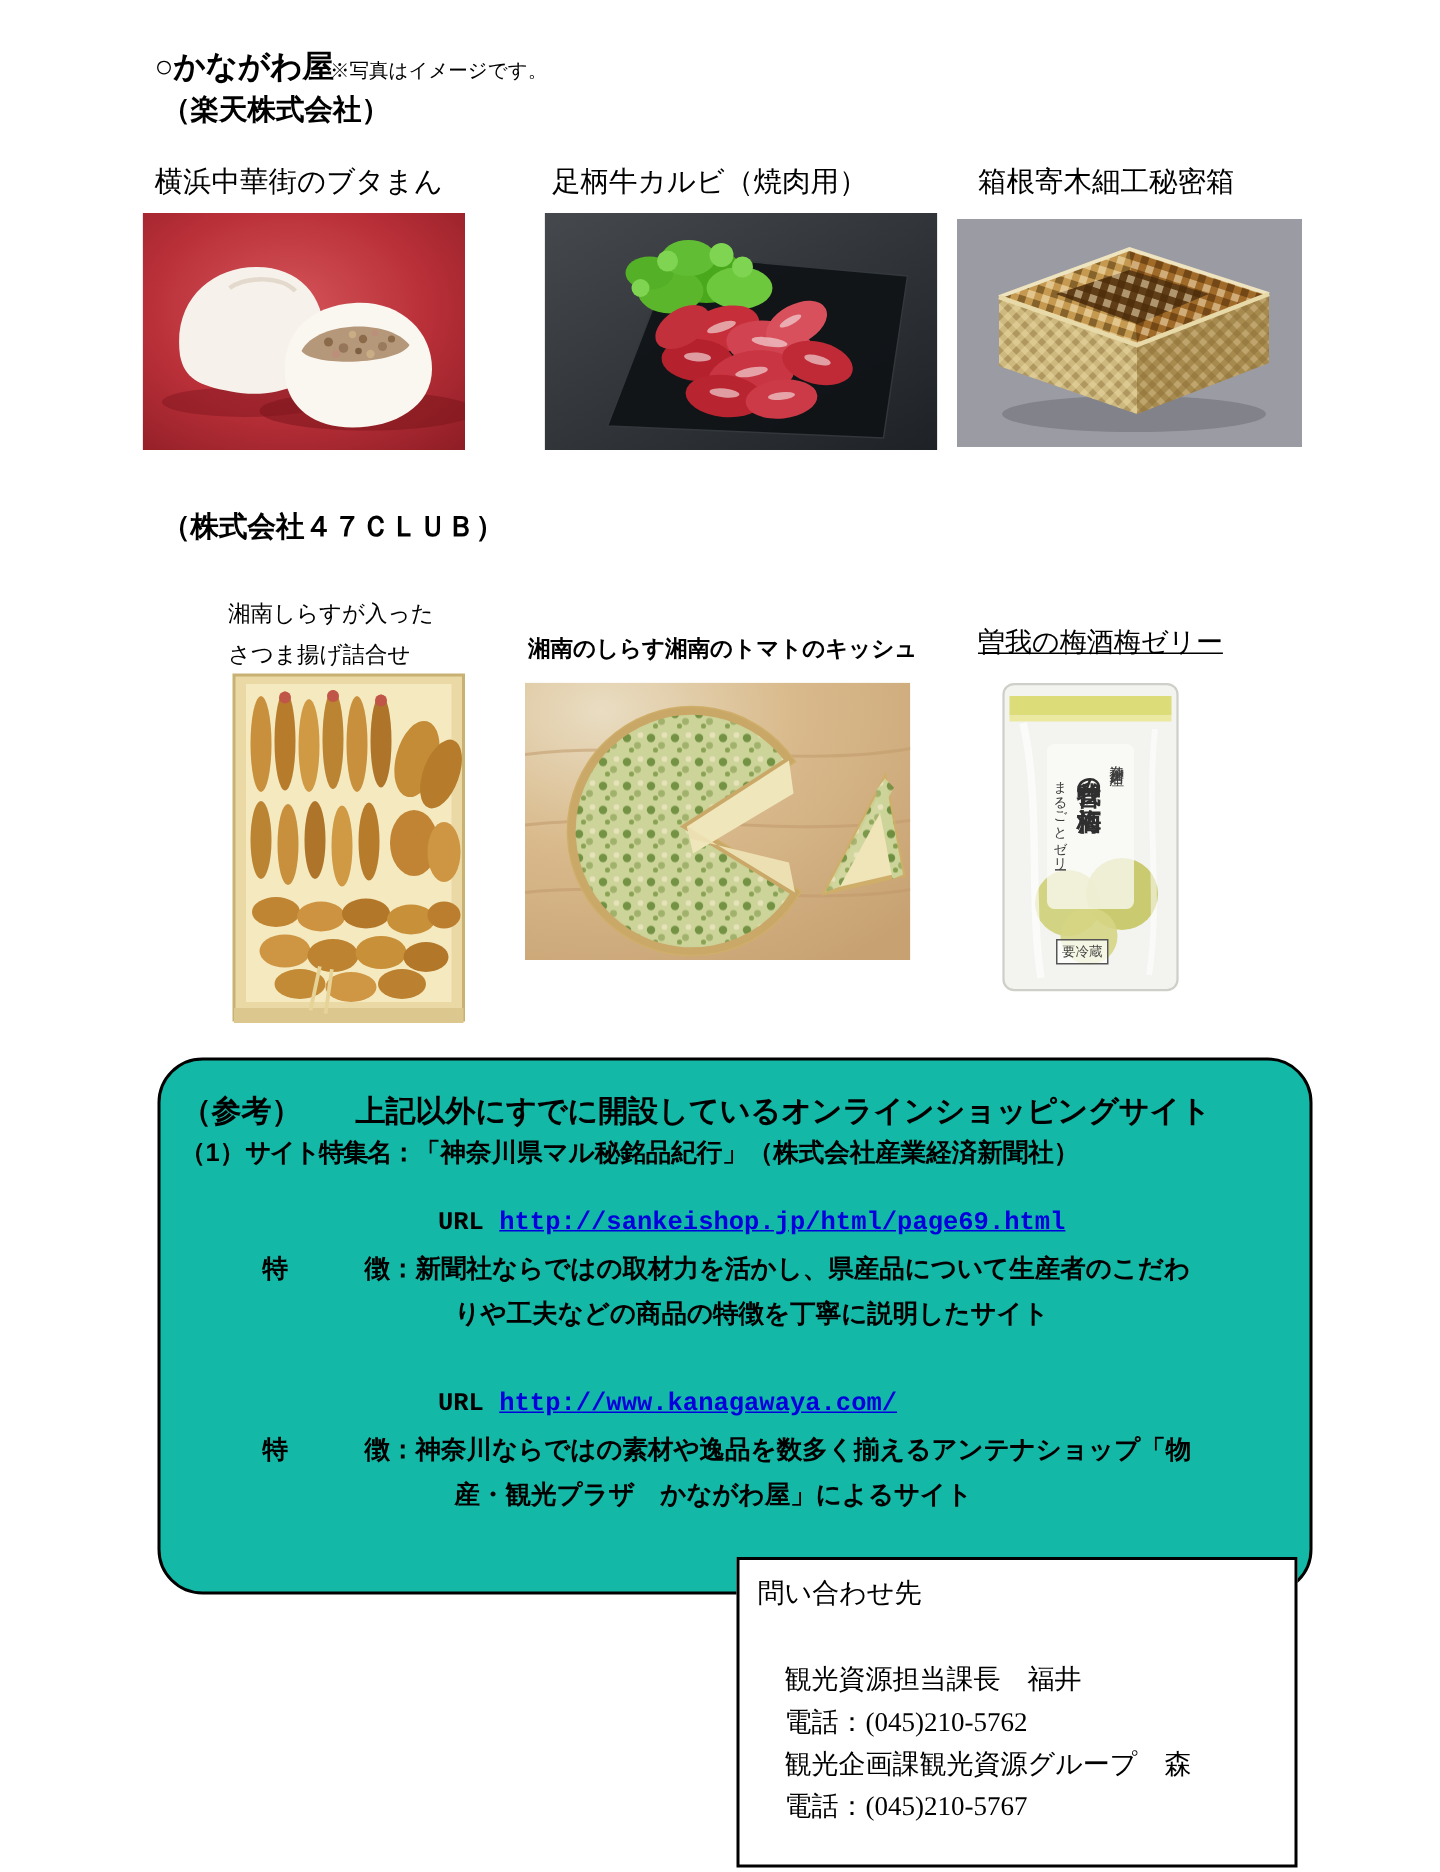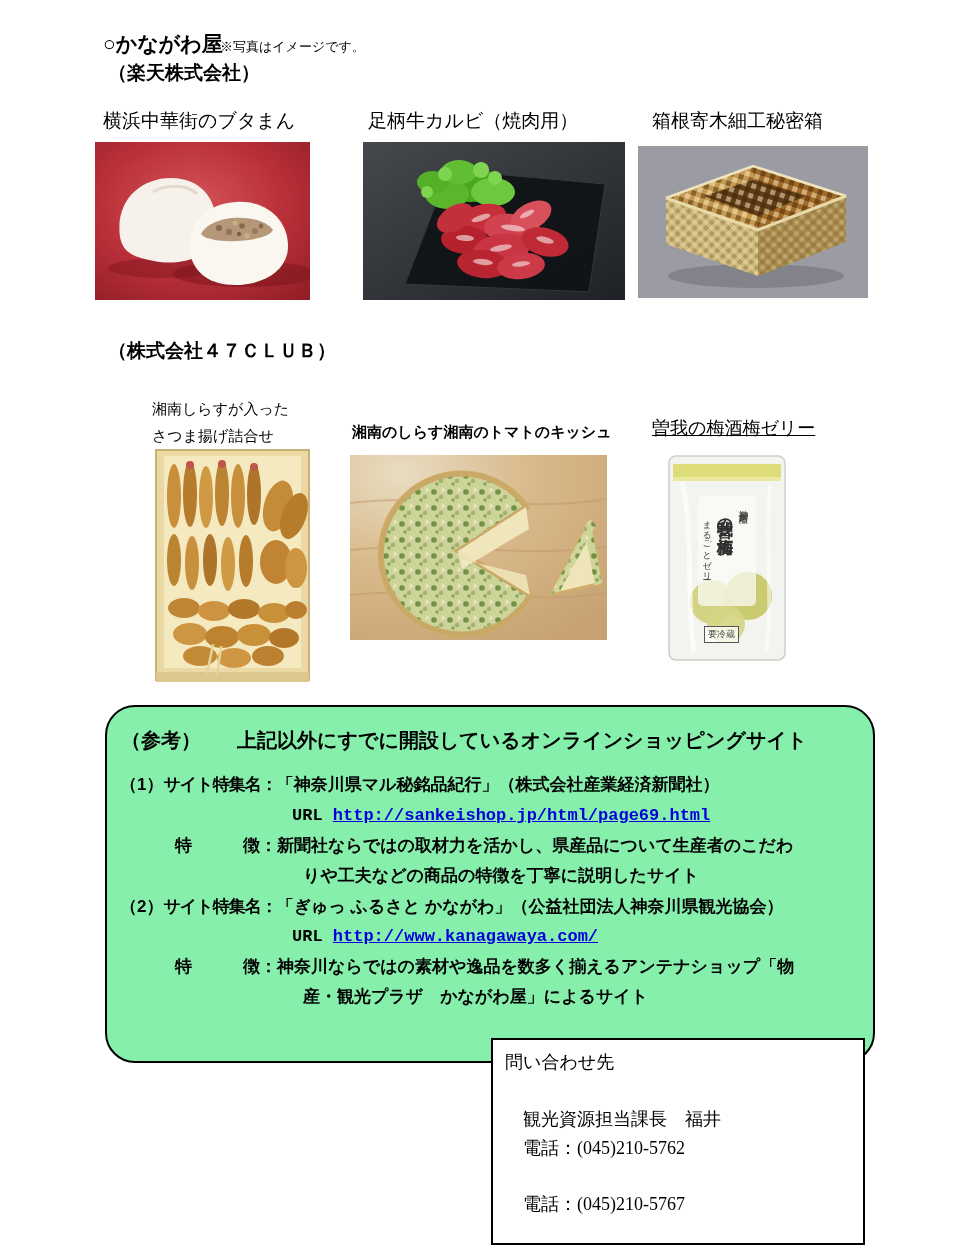--- a/index.html
+++ b/index.html
@@ -5,21 +5,21 @@
   html,body{margin:0;padding:0;background:#ffffff;}
   .page{position:relative;width:960px;height:1248px;background:#ffffff;overflow:hidden;
         font-family:"Liberation Sans","DejaVu Sans",sans-serif;color:#000;}
   .abs{position:absolute;white-space:nowrap;}
   .gothic{font-family:"Liberation Sans","DejaVu Sans",sans-serif;font-weight:bold;}
   .mincho{font-family:"Liberation Serif","DejaVu Serif",serif;}
   .mono{font-family:"Liberation Mono","DejaVu Sans Mono",monospace;font-weight:bold;}
   .img-frame{position:absolute;overflow:hidden;}
   .img-frame svg{display:block;}
   .ref-box{position:absolute;left:105px;top:705px;width:770px;height:358px;
-           border:2.5px solid #000;border-radius:30px;background:#86efac;box-sizing:border-box;}
+           border:2.5px solid #000;border-radius:30px;background:#14b8a6;box-sizing:border-box;}
   .ref-row{position:absolute;white-space:nowrap;font-weight:bold;font-size:17px;line-height:24px;}
   .ref-title{position:absolute;left:14px;top:20px;font-size:20px;font-weight:bold;white-space:nowrap;}
   .ref-title .t2{margin-left:36px;}
   .url-link{color:#0000dd;text-decoration:underline;cursor:pointer;}
   .contact-box{position:absolute;left:491px;top:1038px;width:374px;height:207px;
                border:2px solid #000;background:#fff;box-sizing:border-box;}
   .contact-line{position:absolute;white-space:nowrap;font-size:18px;line-height:24px;
                 font-family:"Liberation Serif","DejaVu Serif",serif;}
   .vtext{writing-mode:vertical-rl;text-orientation:upright;
          font-family:"Liberation Serif","DejaVu Serif",serif;color:#3c3c3c;}
@@ -235,49 +235,47 @@
     <div class="abs vtext" style="left:50px;top:56px;font-size:16px;font-weight:bold;color:#2f2f2f;">曽我の梅酒梅</div>
     <div class="abs vtext" style="left:36px;top:62px;font-size:9px;">まるごとゼリー</div>
     <div class="jelly-badge" style="left:40px;top:174px;">要冷蔵</div>
   </div>
 
   <div class="ref-box">
     <div class="ref-title">
       <span>（参考）</span><span class="t2">上記以外にすでに開設しているオンラインショッピングサイト</span>
     </div>
 
-    <div class="ref-row" style="left:13px;top:66px;">
+    <div class="ref-row" style="left:13px;top:50px;">
       <span>（1）</span><span style="letter-spacing:-1px;">サイト特集名：</span><span>「神奈川県マル秘銘品紀行」（株式会社産業経済新聞社）</span>
     </div>
     <div class="ref-row mono" style="left:185px;top:97px;">
       <span>URL</span>
       <a class="url-link">http://sankeishop.jp/html/page69.html</a>
     </div>
     <div class="ref-row" style="left:68px;top:127px;">
       <span>特　　　徴：</span><span>新聞社ならではの取材力を活かし、県産品について生産者のこだわ</span>
     </div>
     <div class="ref-row" style="left:196px;top:157px;">
       <span>りや工夫などの商品の特徴を丁寧に説明したサイト</span>
     </div>
 
-    <div class="ref-row" style="left:13px;top:188px;">
-      <span>（2）</span><span style="letter-spacing:-1px;">サイト特集名：</span><span>「ぎゅっ ふるさと かながわ」（公益社団法人神奈川県観光協会）</span>
-    </div>
     <div class="ref-row mono" style="left:185px;top:218px;">
       <span>URL</span>
       <a class="url-link">http://www.kanagawaya.com/</a>
     </div>
     <div class="ref-row" style="left:68px;top:248px;">
       <span>特　　　徴：</span><span>神奈川ならではの素材や逸品を数多く揃えるアンテナショップ「物</span>
     </div>
     <div class="ref-row" style="left:196px;top:278px;">
       <span>産・観光プラザ　かながわ屋」によるサイト</span>
     </div>
   </div>
 
   <div class="contact-box">
     <div class="contact-line" style="left:12px;top:10px;">問い合わせ先</div>
     <div class="contact-line" style="left:30px;top:67px;">観光資源担当課長　福井</div>
     <div class="contact-line" style="left:30px;top:96px;">電話：(045)210-5762</div>
+    <div class="contact-line" style="left:30px;top:124px;">観光企画課観光資源グループ　森</div>
     <div class="contact-line" style="left:30px;top:152px;">電話：(045)210-5767</div>
   </div>
 
 </div>
 
 </body></html>

